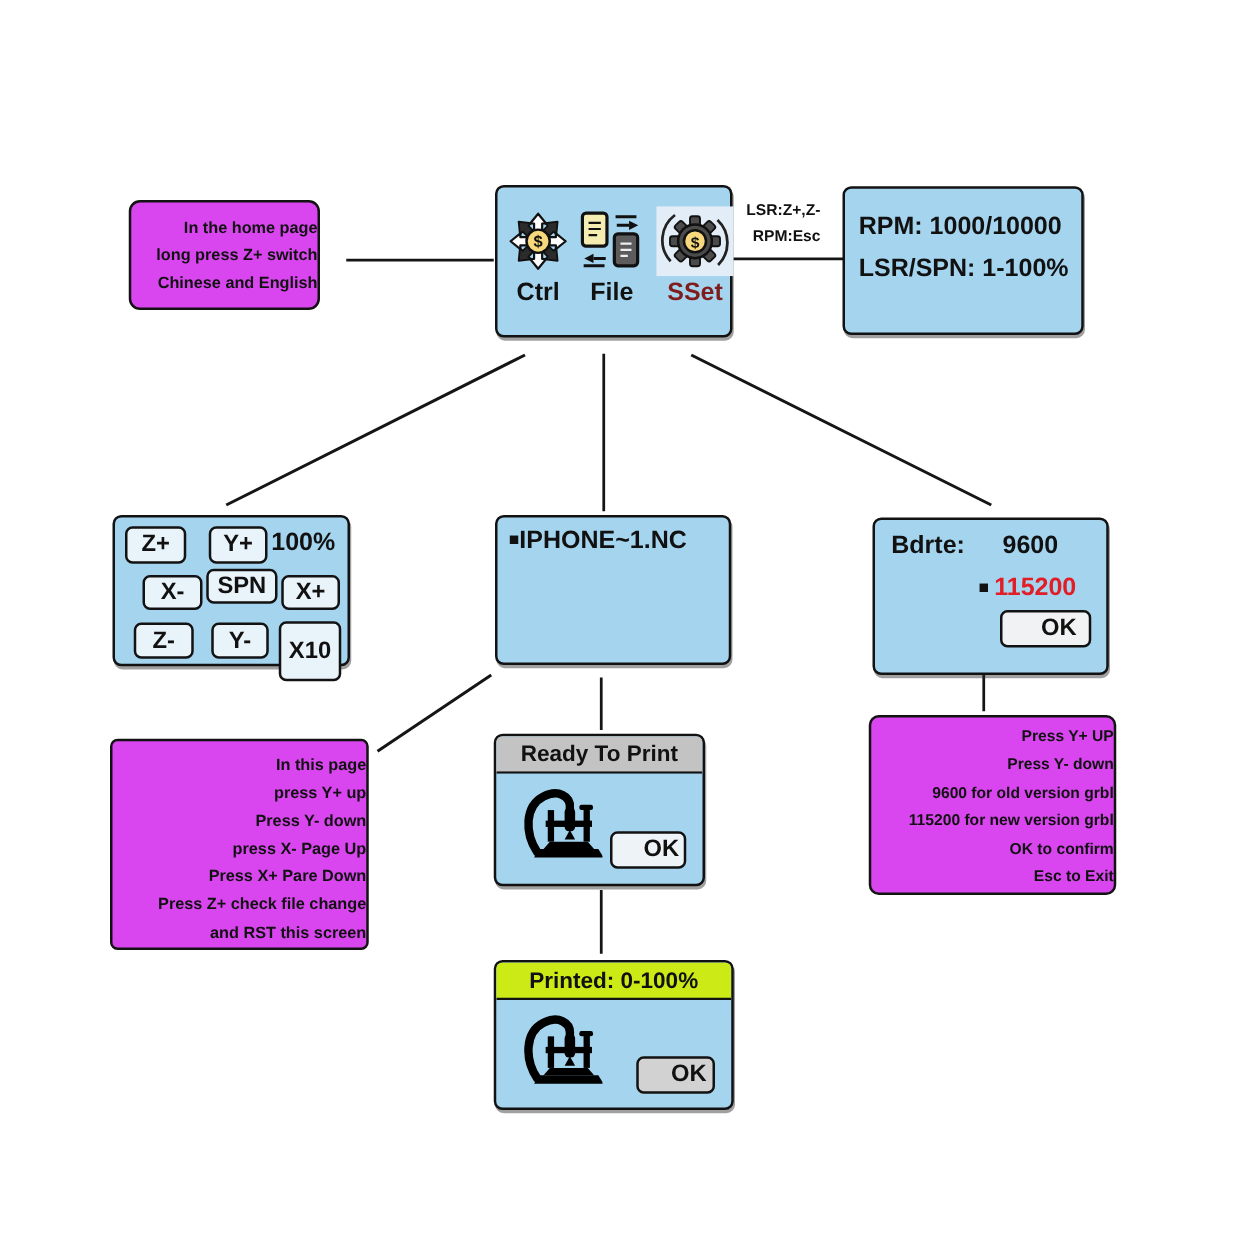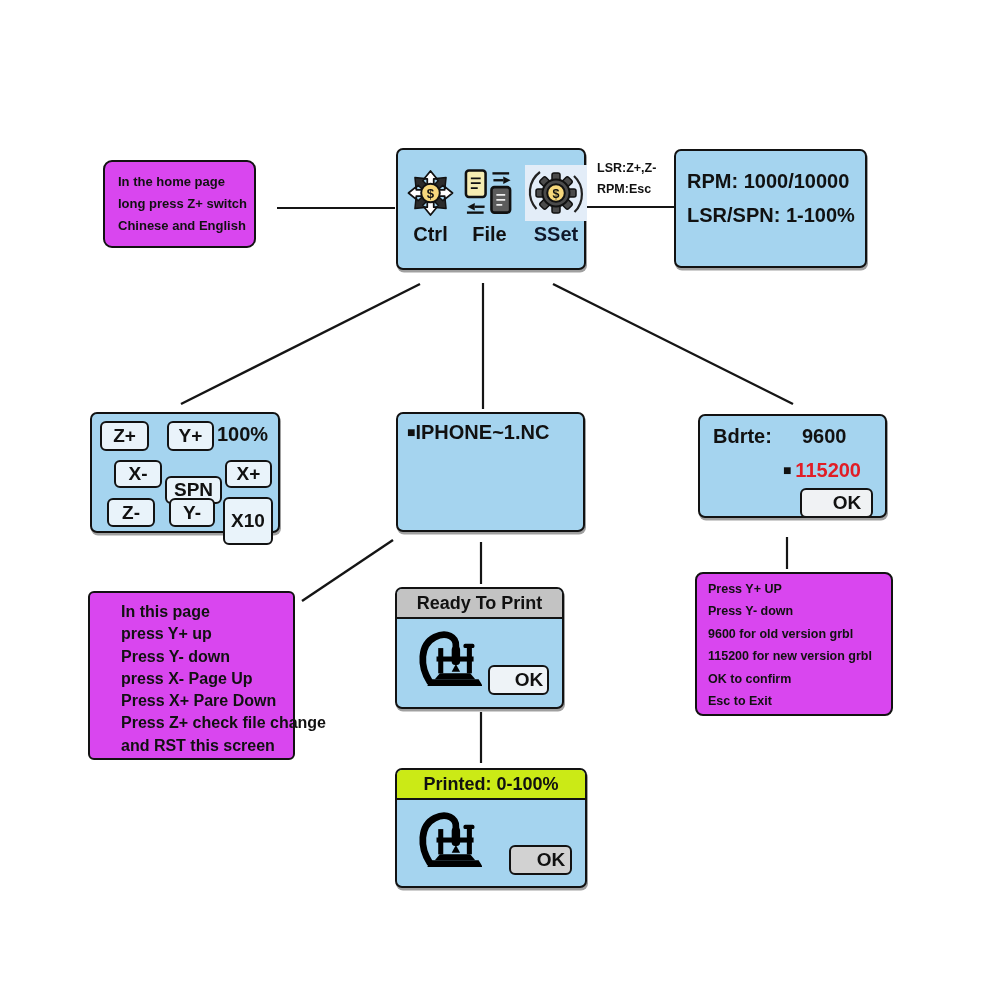--- a/index.html
+++ b/index.html
@@ -2,50 +2,50 @@
 <html><head>
 <meta charset="utf-8">
 <style>
   html,body{margin:0;padding:0;background:#fff;}
   .canvas{position:relative;width:1001px;height:1001px;background:#ffffff;
           font-family:"Liberation Sans",sans-serif;font-weight:700;color:#111;overflow:hidden;}
   .wires{position:absolute;left:0;top:0;width:1001px;height:1001px;}
   .screen{position:absolute;background:#a5d4ef;border:2.4px solid #121212;border-radius:7px;
           box-sizing:border-box;box-shadow:1px 2.5px 0 rgba(45,45,45,.45);}
   .note{position:absolute;background:#d946ef;border:2.2px solid #121212;border-radius:9px;box-sizing:border-box;}
-  .nline{white-space:nowrap;}
+  .nline{white-space:nowrap;text-align:right;}
   .home-note{left:103px;top:160px;width:153px;height:88px;padding:9px 0 0 13px;}
   .home-note .nline{font-size:13px;line-height:22px;}
   .link-note{position:absolute;left:597px;top:158px;font-size:12.5px;line-height:21px;}
   .home-screen{left:396px;top:148px;width:190px;height:122px;}
   .home-tabs{display:flex;gap:9px;padding:14px 4px 0 9px;}
   .tab{display:flex;flex-direction:column;align-items:center;cursor:pointer;}
   .tab .icon-slot{height:58px;display:flex;align-items:center;justify-content:center;}
   .tab-label{font-size:20px;line-height:24px;}
-  .tab-label.red{color:#0f172a;}
+  .tab-label.red{color:#7f1d1d;}
   .rpm-screen{left:674px;top:149px;width:193px;height:119px;padding:13px 0 0 11px;}
   .rpm-screen .sline{font-size:20px;line-height:34px;white-space:nowrap;}
   .ctrl-screen{left:90px;top:412px;width:190px;height:121px;}
   .kbtn{position:absolute;background:#e9f3fa;border:2.2px solid #121212;border-radius:6px;
         box-sizing:border-box;display:flex;align-items:center;justify-content:center;
         font-size:19px;font-weight:700;cursor:pointer;}
   .feed-val{position:absolute;left:125px;top:9px;font-size:20px;}
   .file-screen{left:396px;top:412px;width:189px;height:120px;padding:7px 0 0 9px;}
   .file-row{font-size:20px;white-space:nowrap;cursor:pointer;}
   .bullet{font-size:14px;vertical-align:2px;}
-  .baud-screen{left:698px;top:414px;width:189px;height:104px;text-decoration:underline;}
+  .baud-screen{left:698px;top:414px;width:189px;height:126px;text-decoration:underline;}
   .baud-label{position:absolute;left:13px;top:9px;font-size:20px;}
   .baud-old{position:absolute;left:102px;top:9px;font-size:20px;cursor:pointer;}
   .baud-new{position:absolute;right:24px;top:43px;font-size:20px;cursor:pointer;white-space:nowrap;}
   .baud-new .val{color:#e11d26;margin-left:4px;text-align:center;}
   .okbtn{position:absolute;border:2.2px solid #121212;border-radius:6px;box-sizing:border-box;
          display:flex;align-items:center;justify-content:center;font-size:19px;font-weight:700;cursor:pointer;padding-left:21px;}
   .baud-ok{right:12px;top:72px;width:73px;height:30px;background:#f0f2f4;}
   .filepage-note{left:88px;top:591px;width:207px;height:169px;padding:8px 0 0 13px;border-radius:6px;}
-  .filepage-note .nline{font-size:16px;line-height:22.3px;margin-left:18px;}
+  .filepage-note .nline{font-size:13px;line-height:22.3px;margin-left:18px;}
   .ready-screen{left:395px;top:587px;width:169px;height:122px;overflow:hidden;}
   .screen-header{height:28px;border-bottom:2.2px solid #121212;display:flex;align-items:center;
                  justify-content:center;font-size:18px;border-radius:4px 4px 0 0;}
   .header-gray{background:#c3c3c3;}
   .header-green{background:#cbea16;}
   .printer{position:absolute;left:21px;top:37px;}
   .ready-ok{right:13px;bottom:12px;width:61px;height:30px;background:#eef3f7;}
   .printed-screen{left:395px;top:768px;width:192px;height:120px;overflow:hidden;}
   .printed-ok{right:13px;bottom:11px;width:63px;height:30px;background:#d2d2d2;}
   .baud-note{left:695px;top:572px;width:198px;height:144px;padding:4px 0 0 11px;border-radius:8px;}
@@ -152,21 +152,21 @@
   <div class="screen rpm-screen">
     <div class="sline">RPM: 1000/10000</div>
     <div class="sline">LSR/SPN: 1-100%</div>
   </div>
 
   <div class="screen ctrl-screen">
     <div class="kbtn" style="left:8px;top:7px;width:49px;height:30px;">Z+</div>
     <div class="kbtn" style="left:75px;top:7px;width:47px;height:30px;">Y+</div>
     <div class="feed-val">100%</div>
     <div class="kbtn" style="left:22px;top:46px;width:48px;height:28px;">X-</div>
-    <div class="kbtn" style="left:73px;top:62px;width:57px;height:28px;">SPN</div>
+    <div class="kbtn" style="left:73px;top:41px;width:57px;height:28px;">SPN</div>
     <div class="kbtn" style="left:133px;top:46px;width:47px;height:28px;">X+</div>
     <div class="kbtn" style="left:15px;top:84px;width:48px;height:29px;">Z-</div>
     <div class="kbtn" style="left:77px;top:84px;width:46px;height:29px;">Y-</div>
     <div class="kbtn" style="left:131px;top:83px;width:50px;height:48px;">X10</div>
   </div>
 
   <div class="screen file-screen">
     <div class="file-row"><span class="bullet">■</span><span>IPHONE~1.NC</span></div>
   </div>
 

